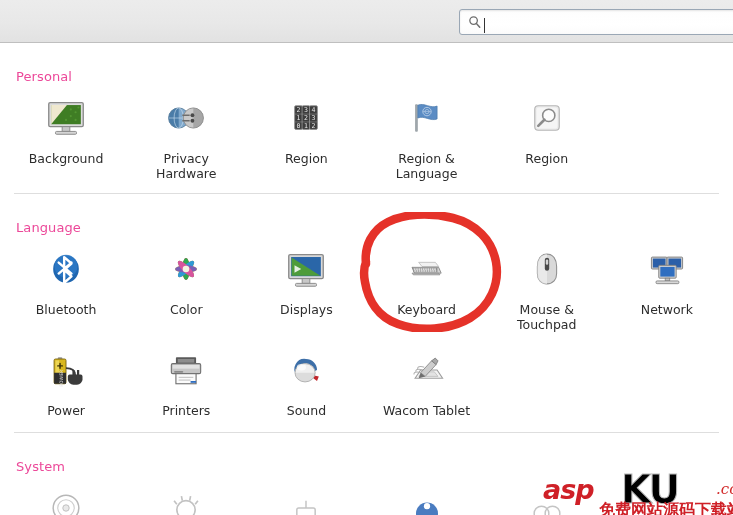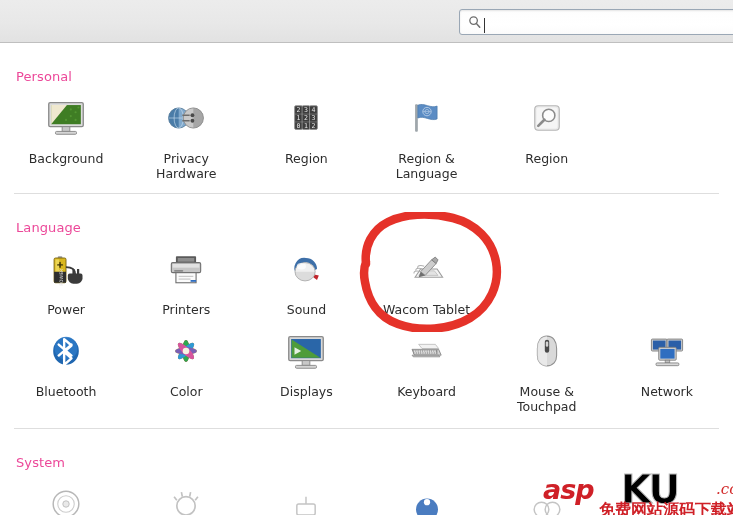--- a/index.html
+++ b/index.html
@@ -231,95 +231,20 @@
           <div class="cap">Region</div>
         </div>
 
       </div>
     </div>
 
     <div class="divider" style="margin-top:8px;"></div>
 
     <div class="sec-hardware-head">
       <div class="section-head">Language</div>
-
-      <div class="grid" style="margin-top:4px;">
-
-        <div class="tile">
-          <div class="glyph">
-            <svg viewBox="0 0 48 48" width="44" height="44">
-              <rect x="15" y="10" width="5" height="3" rx="1" fill="#9a9a9a"></rect>
-              <rect x="11" y="12" width="13" height="27" rx="1.6" fill="#d9b71e" stroke="#7a6410" stroke-width="1"></rect>
-              <rect x="12.5" y="13.5" width="4" height="24" fill="#f0dc62" opacity=".8"></rect>
-              <rect x="11" y="27" width="13" height="12" fill="#2e2e2e"></rect>
-              <text x="17.5" y="36" font-family="DejaVu Sans, sans-serif" font-size="5" fill="#e6e6e6" text-anchor="middle" transform="rotate(-90 17.5 33)">POWER</text>
-              <path d="M17.5 17 l0 5 M15 19.5 l5 0" stroke="#3d3307" stroke-width="1.6" stroke-linecap="round"></path>
-              <path d="M24 22 c8 0 10 4 10 8" fill="none" stroke="#3b3b3b" stroke-width="2"></path>
-              <path d="M28 29 h12 a2 2 0 0 1 2 2 v3 a6 6 0 0 1 -6 6 h-4 a6 6 0 0 1 -6 -6 v-3 a2 2 0 0 1 2 -2 z" fill="#3b3b3b"></path>
-              <rect x="31" y="24" width="2.4" height="6" fill="#3b3b3b"></rect>
-              <rect x="36" y="24" width="2.4" height="6" fill="#3b3b3b"></rect>
-            </svg>
-          </div>
-          <div class="cap">Power</div>
-        </div>
-
-        <div class="tile">
-          <div class="glyph">
-            <svg viewBox="0 0 48 48" width="46" height="44">
-              <rect x="13" y="10" width="22" height="8" rx="1" fill="#5a5a5a"></rect>
-              <rect x="15" y="12" width="18" height="4" fill="#8d8d8d"></rect>
-              <rect x="8" y="17" width="32" height="11" rx="1.6" fill="#c6c6c6" stroke="#6f6f6f" stroke-width="1.2"></rect>
-              <rect x="9.5" y="18.5" width="29" height="4" fill="#e2e2e2"></rect>
-              <rect x="11" y="25" width="10" height="2" rx="1" fill="#8a8a8a"></rect>
-              <rect x="13" y="28" width="22" height="11" fill="#fbfbfb" stroke="#6f6f6f" stroke-width="1.2"></rect>
-              <g stroke="#b9b9b9" stroke-width="1">
-                <line x1="16" y1="32" x2="32" y2="32"></line>
-                <line x1="16" y1="35" x2="29" y2="35"></line>
-              </g>
-              <rect x="29" y="36" width="6" height="2" fill="#2f6ec0"></rect>
-            </svg>
-          </div>
-          <div class="cap">Printers</div>
-        </div>
-
-        <div class="tile">
-          <div class="glyph">
-            <svg viewBox="0 0 48 48" width="44" height="44">
-              <path d="M14 30 a11 11 0 0 1 10 -18 a12 12 0 0 1 12 12 l-4 2 a8 8 0 0 0 -8 -9 z" fill="#3d6fa8"></path>
-              <path d="M33 30 l5 1 -2 5 -4 -3 z" fill="#c1272d"></path>
-              <ellipse cx="23" cy="27" rx="11" ry="10" fill="#dcdcdc"></ellipse>
-              <path d="M12 27 a11 10 0 0 1 22 0 z" fill="#f0f0f0"></path>
-              <ellipse cx="23" cy="27" rx="11" ry="10" fill="none" stroke="#adadad" stroke-width="1"></ellipse>
-              <ellipse cx="19" cy="21" rx="5" ry="3.5" fill="#ffffff" opacity=".7"></ellipse>
-            </svg>
-          </div>
-          <div class="cap">Sound</div>
-        </div>
-
-        <div class="tile">
-          <div class="glyph">
-            <svg viewBox="0 0 48 48" width="46" height="44">
-              <path d="M11 33 l6 -9 h18 l6 9 z" fill="#f3f3f3" stroke="#9e9e9e" stroke-width="1.2"></path>
-              <path d="M15 31 l4 -5 h13 l4 5 z" fill="#e3e3e3" stroke="#b9b9b9" stroke-width=".8"></path>
-              <path d="M29 14 l5 4 -12 13 -5 -4 z" fill="#cdcdcd" stroke="#8c8c8c" stroke-width="1"></path>
-              <path d="M29 14 l5 4 l2 -4 -3 -3 z" fill="#a8a8a8" stroke="#7a7a7a" stroke-width=".9"></path>
-              <path d="M22 31 l-5 -4 -2 6 z" fill="#6e6e6e"></path>
-              <g fill="none" stroke="#b0b0b0" stroke-width="1.1">
-                <path d="M21 21 c-5 -2 -8 0 -7 2"></path>
-                <path d="M19 24 c-5 -2 -8 0 -7 2"></path>
-                <path d="M17 27 c-5 -2 -8 0 -7 2"></path>
-              </g>
-            </svg>
-          </div>
-          <div class="cap">Wacom Tablet</div>
-        </div>
-
-        <div class="tile"></div>
-        <div class="tile"></div>
-      </div>
 
       <div class="grid">
 
         <div class="tile">
           <div class="glyph">
             <svg viewBox="0 0 48 48" width="44" height="44">
               <ellipse cx="24" cy="24" rx="14" ry="15" fill="#1f66b0"></ellipse>
               <ellipse cx="24" cy="21" rx="12.5" ry="12.5" fill="#2f7cc9" opacity=".75"></ellipse>
               <path d="M22 11 l8 7 -8 7 v-14 z M22 25 l8 7 -8 7 v-14 z M16 17 l14 12 M16 29 l14 -12" fill="none" stroke="#ffffff" stroke-width="2.6" stroke-linejoin="round" stroke-linecap="round"></path>
             </svg>
@@ -421,20 +346,95 @@
               <rect x="15" y="20" width="19" height="14" rx="1" fill="#d5d5d5" stroke="#7e7e7e" stroke-width="1"></rect>
               <rect x="16.7" y="21.7" width="15.6" height="10.6" fill="#2f6ec0"></rect>
               <rect x="22" y="34" width="5" height="3" fill="#c0c0c0" stroke="#7e7e7e" stroke-width=".8"></rect>
               <rect x="12" y="37" width="25" height="3" rx="1.2" fill="#d8d8d8" stroke="#7e7e7e" stroke-width=".9"></rect>
             </svg>
           </div>
           <div class="cap">Network</div>
         </div>
 
       </div>
+
+      <div class="grid" style="margin-top:4px;">
+
+        <div class="tile">
+          <div class="glyph">
+            <svg viewBox="0 0 48 48" width="44" height="44">
+              <rect x="15" y="10" width="5" height="3" rx="1" fill="#9a9a9a"></rect>
+              <rect x="11" y="12" width="13" height="27" rx="1.6" fill="#d9b71e" stroke="#7a6410" stroke-width="1"></rect>
+              <rect x="12.5" y="13.5" width="4" height="24" fill="#f0dc62" opacity=".8"></rect>
+              <rect x="11" y="27" width="13" height="12" fill="#2e2e2e"></rect>
+              <text x="17.5" y="36" font-family="DejaVu Sans, sans-serif" font-size="5" fill="#e6e6e6" text-anchor="middle" transform="rotate(-90 17.5 33)">POWER</text>
+              <path d="M17.5 17 l0 5 M15 19.5 l5 0" stroke="#3d3307" stroke-width="1.6" stroke-linecap="round"></path>
+              <path d="M24 22 c8 0 10 4 10 8" fill="none" stroke="#3b3b3b" stroke-width="2"></path>
+              <path d="M28 29 h12 a2 2 0 0 1 2 2 v3 a6 6 0 0 1 -6 6 h-4 a6 6 0 0 1 -6 -6 v-3 a2 2 0 0 1 2 -2 z" fill="#3b3b3b"></path>
+              <rect x="31" y="24" width="2.4" height="6" fill="#3b3b3b"></rect>
+              <rect x="36" y="24" width="2.4" height="6" fill="#3b3b3b"></rect>
+            </svg>
+          </div>
+          <div class="cap">Power</div>
+        </div>
+
+        <div class="tile">
+          <div class="glyph">
+            <svg viewBox="0 0 48 48" width="46" height="44">
+              <rect x="13" y="10" width="22" height="8" rx="1" fill="#5a5a5a"></rect>
+              <rect x="15" y="12" width="18" height="4" fill="#8d8d8d"></rect>
+              <rect x="8" y="17" width="32" height="11" rx="1.6" fill="#c6c6c6" stroke="#6f6f6f" stroke-width="1.2"></rect>
+              <rect x="9.5" y="18.5" width="29" height="4" fill="#e2e2e2"></rect>
+              <rect x="11" y="25" width="10" height="2" rx="1" fill="#8a8a8a"></rect>
+              <rect x="13" y="28" width="22" height="11" fill="#fbfbfb" stroke="#6f6f6f" stroke-width="1.2"></rect>
+              <g stroke="#b9b9b9" stroke-width="1">
+                <line x1="16" y1="32" x2="32" y2="32"></line>
+                <line x1="16" y1="35" x2="29" y2="35"></line>
+              </g>
+              <rect x="29" y="36" width="6" height="2" fill="#2f6ec0"></rect>
+            </svg>
+          </div>
+          <div class="cap">Printers</div>
+        </div>
+
+        <div class="tile">
+          <div class="glyph">
+            <svg viewBox="0 0 48 48" width="44" height="44">
+              <path d="M14 30 a11 11 0 0 1 10 -18 a12 12 0 0 1 12 12 l-4 2 a8 8 0 0 0 -8 -9 z" fill="#3d6fa8"></path>
+              <path d="M33 30 l5 1 -2 5 -4 -3 z" fill="#c1272d"></path>
+              <ellipse cx="23" cy="27" rx="11" ry="10" fill="#dcdcdc"></ellipse>
+              <path d="M12 27 a11 10 0 0 1 22 0 z" fill="#f0f0f0"></path>
+              <ellipse cx="23" cy="27" rx="11" ry="10" fill="none" stroke="#adadad" stroke-width="1"></ellipse>
+              <ellipse cx="19" cy="21" rx="5" ry="3.5" fill="#ffffff" opacity=".7"></ellipse>
+            </svg>
+          </div>
+          <div class="cap">Sound</div>
+        </div>
+
+        <div class="tile">
+          <div class="glyph">
+            <svg viewBox="0 0 48 48" width="46" height="44">
+              <path d="M11 33 l6 -9 h18 l6 9 z" fill="#f3f3f3" stroke="#9e9e9e" stroke-width="1.2"></path>
+              <path d="M15 31 l4 -5 h13 l4 5 z" fill="#e3e3e3" stroke="#b9b9b9" stroke-width=".8"></path>
+              <path d="M29 14 l5 4 -12 13 -5 -4 z" fill="#cdcdcd" stroke="#8c8c8c" stroke-width="1"></path>
+              <path d="M29 14 l5 4 l2 -4 -3 -3 z" fill="#a8a8a8" stroke="#7a7a7a" stroke-width=".9"></path>
+              <path d="M22 31 l-5 -4 -2 6 z" fill="#6e6e6e"></path>
+              <g fill="none" stroke="#b0b0b0" stroke-width="1.1">
+                <path d="M21 21 c-5 -2 -8 0 -7 2"></path>
+                <path d="M19 24 c-5 -2 -8 0 -7 2"></path>
+                <path d="M17 27 c-5 -2 -8 0 -7 2"></path>
+              </g>
+            </svg>
+          </div>
+          <div class="cap">Wacom Tablet</div>
+        </div>
+
+        <div class="tile"></div>
+        <div class="tile"></div>
+      </div>
     </div>
 
     <div class="divider" style="margin-top:10px;"></div>
 
     <div class="sec-system-head">
       <div class="section-head">System</div>
 
       <div class="grid">
         <div class="tile">
           <div class="glyph">

